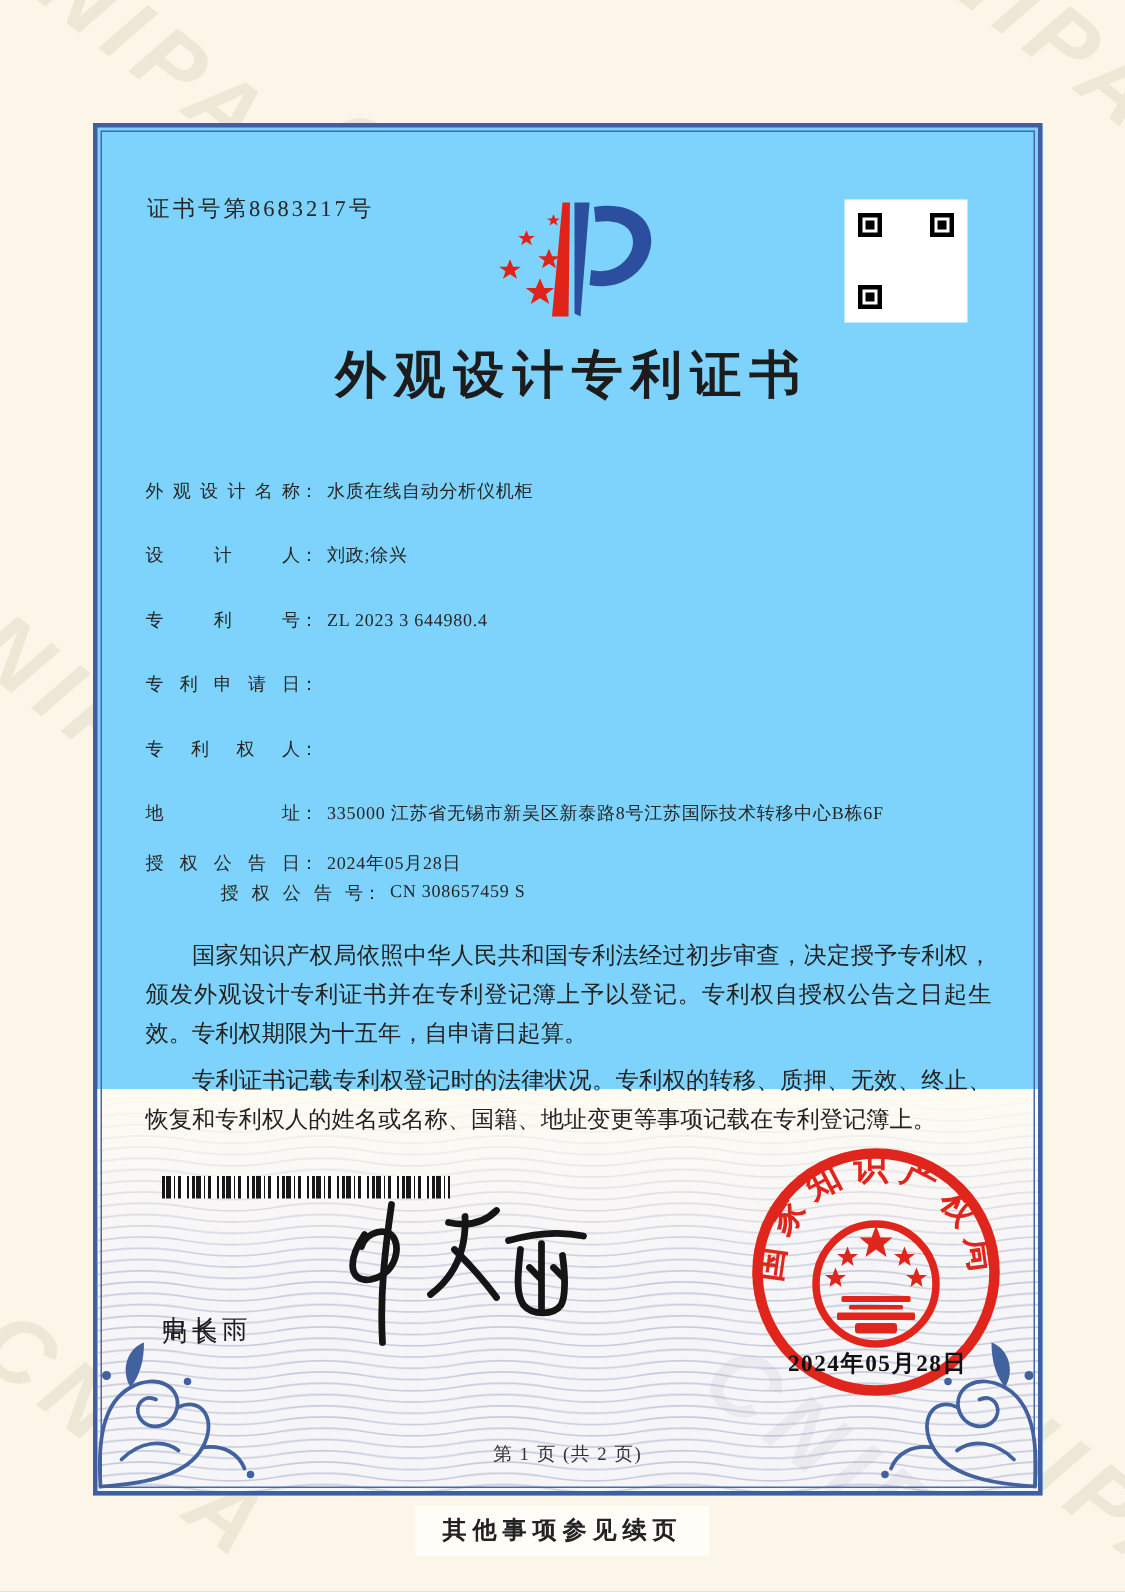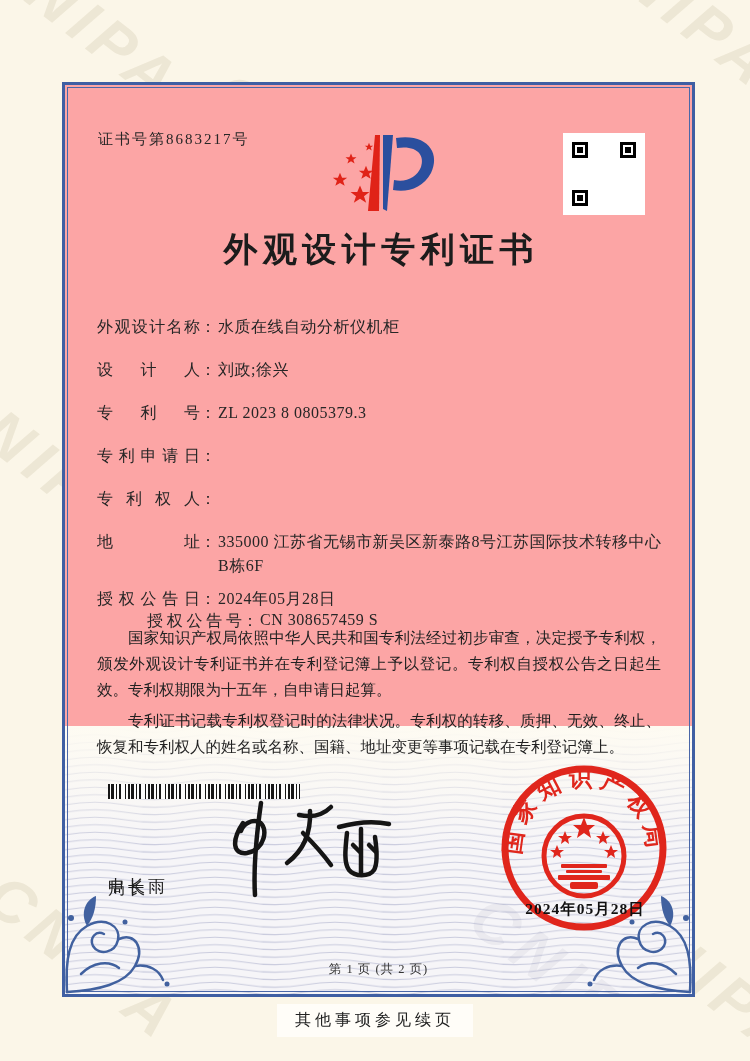--- a/index.html
+++ b/index.html
@@ -24,21 +24,21 @@
     transform: rotate(38deg);
     white-space: nowrap;
     z-index: 1;
     pointer-events: none;
   }
   
   .frame {
     position: absolute;
     left: 62px; top: 82px;
     width: 633px; height: 915px;
-    background: #fca5a5;
+    background: #7dd3fc;
     border: 3px solid #3f5fa3;
     z-index: 2;
   }
   .frame::before {
     content: "";
     position: absolute; inset: 2px;
     border: 1px solid #4a67a8;
     pointer-events: none;
     z-index: 3;
   }
@@ -90,21 +90,21 @@
     position: absolute; left: 0; right: 0; top: 142px;
     text-align: center;
     font-size: 34px; font-weight: 700;
     letter-spacing: 0.16em; text-indent: 0.16em;
     color: #1c1c1c;
     z-index: 4;
   }
   
   .fields {
     position: absolute; left: 32px; top: 230px; width: 572px;
-    font-size: 16px;
+    font-size: 12px;
     z-index: 4;
   }
   .frow { display: flex; align-items: flex-start; line-height: 24px; margin-bottom: 19px; }
   .flabel {
     width: 103px; flex: 0 0 103px;
     text-align: justify; text-align-last: justify;
     letter-spacing: 0;
   }
   .fcolon { flex: 0 0 18px; }
   .fvalue { flex: 1; letter-spacing: 0.5px; }
@@ -168,21 +168,21 @@
   .flourish.right { right: -6px; transform: scaleX(-1); }
   
   .continuation {
     position: absolute; left: 0; right: 0; top: 1004px;
     display: flex; justify-content: center;
     z-index: 2;
   }
   .continuation .patch {
     background: #fffdf8;
     padding: 6px 18px;
-    font-size: 16px; letter-spacing: 4px; color: #222;
+    font-size: 16px; letter-spacing: 4px; color: #222; font-weight: bold;
   }
 </style>
 </head>
 <body>
 
 <div class="page">
 
   <div class="wm" style="left:-30px;  top:-15px;">CNIPA</div>
   <div class="wm" style="left:195px;  top:120px;">CNIPA</div>
   <div class="wm" style="left:565px;  top:-30px;">CNIPA</div>
@@ -247,21 +247,21 @@
           <span class="fvalue">水质在线自动分析仪机柜</span>
       </div>
       <div class="frow">
         <span class="flabel">设计人</span>
           <span class="fcolon">：</span>
           <span class="fvalue">刘政;徐兴</span>
       </div>
       <div class="frow">
         <span class="flabel">专利号</span>
           <span class="fcolon">：</span>
-          <span class="fvalue">ZL 2023 8 0805379.3</span>
+          <span class="fvalue">ZL 2023 3 644980.4</span>
       </div>
       <div class="frow">
         <span class="flabel">专利申请日</span>
           <span class="fcolon">：</span>
       </div>
       <div class="frow">
         <span class="flabel">专利权人</span>
           <span class="fcolon">：</span>
       </div>
       <div class="frow addr">

